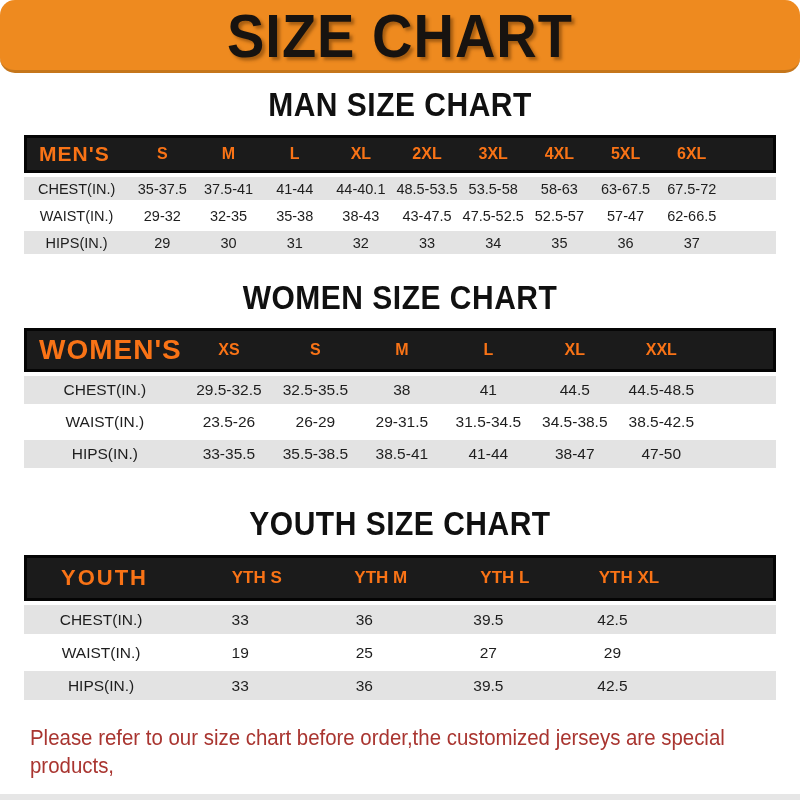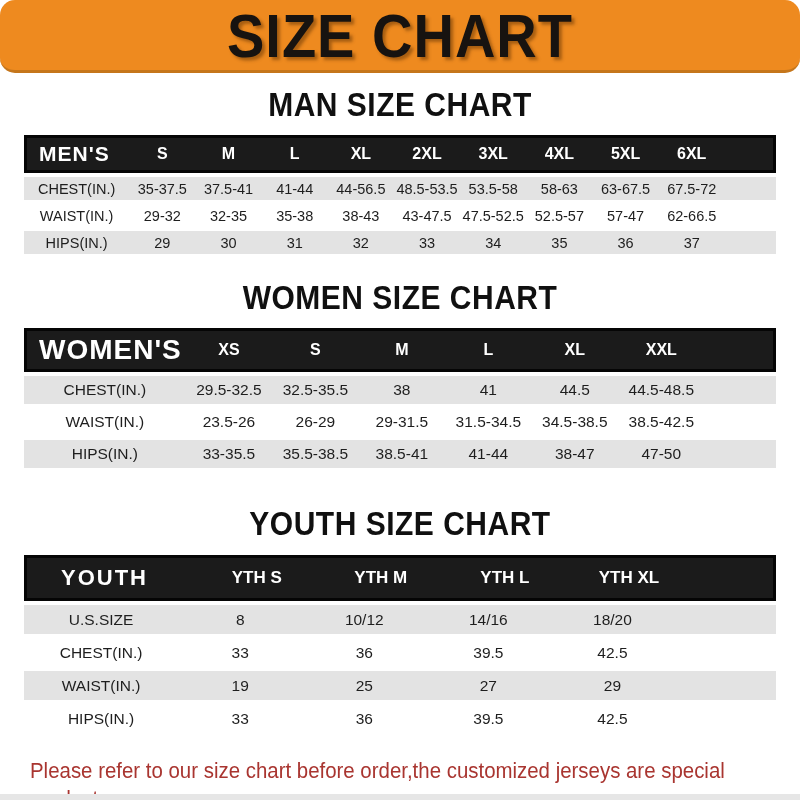--- a/index.html
+++ b/index.html
@@ -24,21 +24,21 @@
   }
   #sec-man .section-heading{margin:15px 0 13px;}
   #sec-women .section-heading{margin:27px 0 13px;}
   #sec-youth .section-heading{margin:39px 0 14px;}
   
   table.size-table{
     width:752px;margin:0 auto;border-collapse:separate;border-spacing:0;
     table-layout:fixed;
   }
   thead th{
-    background:#1B1B1B;color:#ffffff;font-weight:700;text-align:center;
+    background:#1B1B1B;color:#f97316;font-weight:700;text-align:center;
     border-top:3px solid #050505;border-bottom:3px solid #050505;
     white-space:nowrap;overflow:hidden;
   }
   thead th:first-child{border-left:3px solid #050505;}
   thead th:last-child{border-right:3px solid #050505;}
   thead th.corner{text-align:left;padding-left:12px;letter-spacing:1px;}
   tbody td{
     text-align:center;color:#1E1E1E;border-top:4px solid #fff;
     white-space:nowrap;overflow:hidden;
   }
@@ -111,21 +111,21 @@
           <th>6XL</th>
           <th></th>
         </tr>
       </thead>
       <tbody>
         <tr>
           <td class="rowlabel">CHEST(IN.)</td>
           <td>35-37.5</td>
           <td>37.5-41</td>
           <td>41-44</td>
-          <td>44-56.5</td>
+          <td>44-40.1</td>
           <td>48.5-53.5</td>
           <td>53.5-58</td>
           <td>58-63</td>
           <td>63-67.5</td>
           <td>67.5-72</td>
           <td></td>
         </tr>
         <tr>
           <td class="rowlabel">WAIST(IN.)</td>
           <td>29-32</td>
@@ -232,28 +232,20 @@
           <th class="corner">YOUTH</th>
           <th>YTH S</th>
           <th>YTH M</th>
           <th>YTH L</th>
           <th>YTH XL</th>
           <th></th>
         </tr>
       </thead>
       <tbody>
         <tr>
-          <td class="rowlabel">U.S.SIZE</td>
-          <td>8</td>
-          <td>10/12</td>
-          <td>14/16</td>
-          <td>18/20</td>
-          <td></td>
-        </tr>
-        <tr>
           <td class="rowlabel">CHEST(IN.)</td>
           <td>33</td>
           <td>36</td>
           <td>39.5</td>
           <td>42.5</td>
           <td></td>
         </tr>
         <tr>
           <td class="rowlabel">WAIST(IN.)</td>
           <td>19</td>

